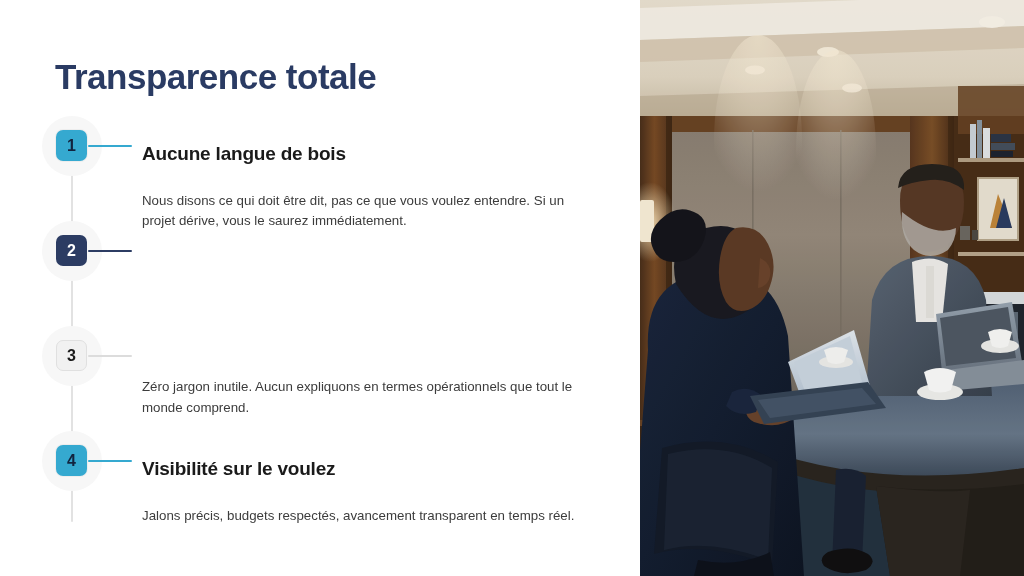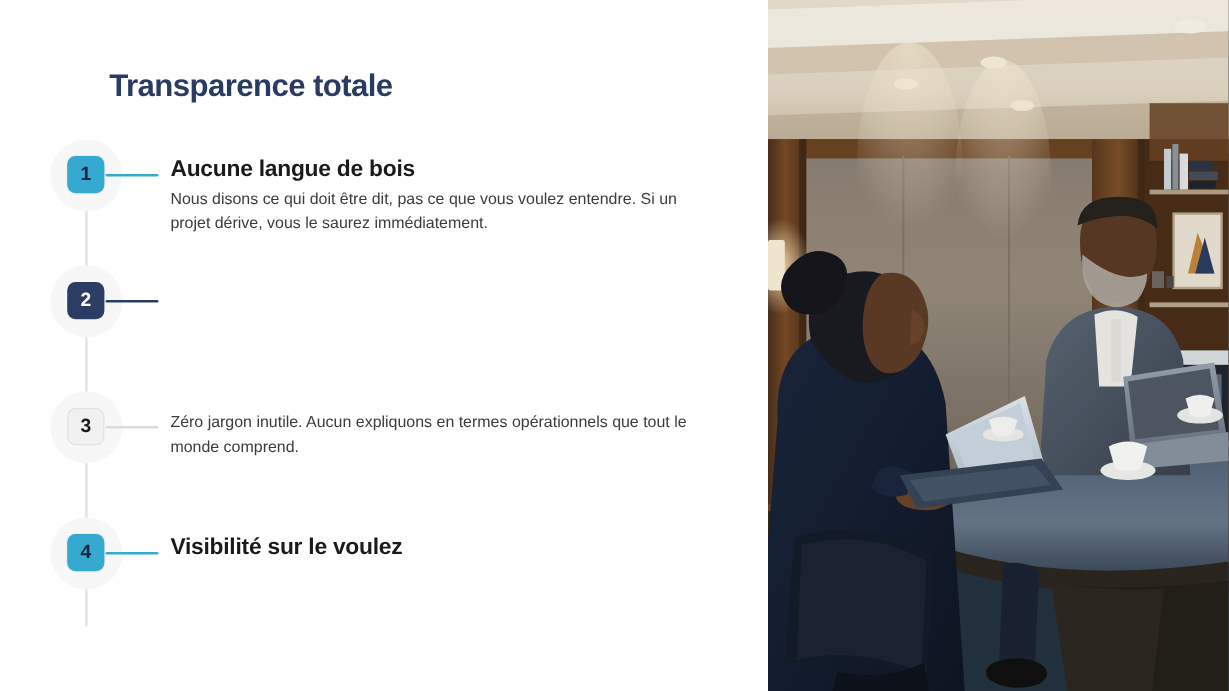--- a/index.html
+++ b/index.html
@@ -15,26 +15,25 @@
   .left {
     position:relative;
     width:640px;
     height:576px;
     background:#ffffff;
     flex:0 0 640px;
   }
   .page-title {
     position:absolute;
     left:55px; top:57px;
-    font-size:26px;
+    font-size:35px;
     font-weight:bold;
     letter-spacing:-0.5px;
     color:#2a3b63;
     line-height:1.15;
-    margin-left:36px;
   }
 
   
   .timeline-rail {
     position:absolute;
     left:71px; top:150px;
     width:2px; height:372px;
     background:#e2e2e2;
     border-radius:1px;
   }
@@ -58,30 +57,30 @@
     background:#f7f7f7;
     z-index:1;
   }
   .step-connector {
     position:absolute;
     left:88px; top:19px;
     width:44px; height:2px;
     z-index:2;
     border-radius:1px;
   }
-  .step-body { position:absolute; left:142px; top:4px; width:450px; }
+  .step-body { position:absolute; left:142px; top:16px; width:450px; }
   .step-title {
     font-size:19px;
     font-weight:bold;
     color:#1a1a1a;
     letter-spacing:-0.2px;
     line-height:1.25;
   }
   .step-desc {
-    margin-top:2px;
+    margin-top:25px;
     font-size:13.3px;
     color:#3c3c3c;
     line-height:1.56;
     max-width:436px;
   }
 
   
   .m-blue { background:#35a9d0; color:#12243f; box-shadow:0 0 0 1px rgba(0,0,0,0.04); }
   .c-blue { background:#35a9d0; }
   .m-navy { background:#2c3c63; color:#ffffff; }
@@ -138,20 +137,21 @@
           <div class="step-desc">Zéro jargon inutile. Aucun expliquons en termes opérationnels que tout le monde comprend.</div>
         </div>
       </div>
 
       <div class="step">
         <div class="step-glow"></div>
         <div class="step-marker m-blue">4</div>
         <div class="step-connector c-blue"></div>
         <div class="step-body">
           <div class="step-title">Visibilité sur le voulez</div>
+          <div class="step-desc">Jalons précis, budgets respectés, avancement transparent en temps réel.</div>
         </div>
       </div>
 
     </div>
   </section>
 
   <section class="photo">
     <svg viewBox="0 0 384 576" preserveAspectRatio="xMidYMid slice">
       <defs>
         <linearGradient id="ceil" x1="0" y1="0" x2="0" y2="1">

